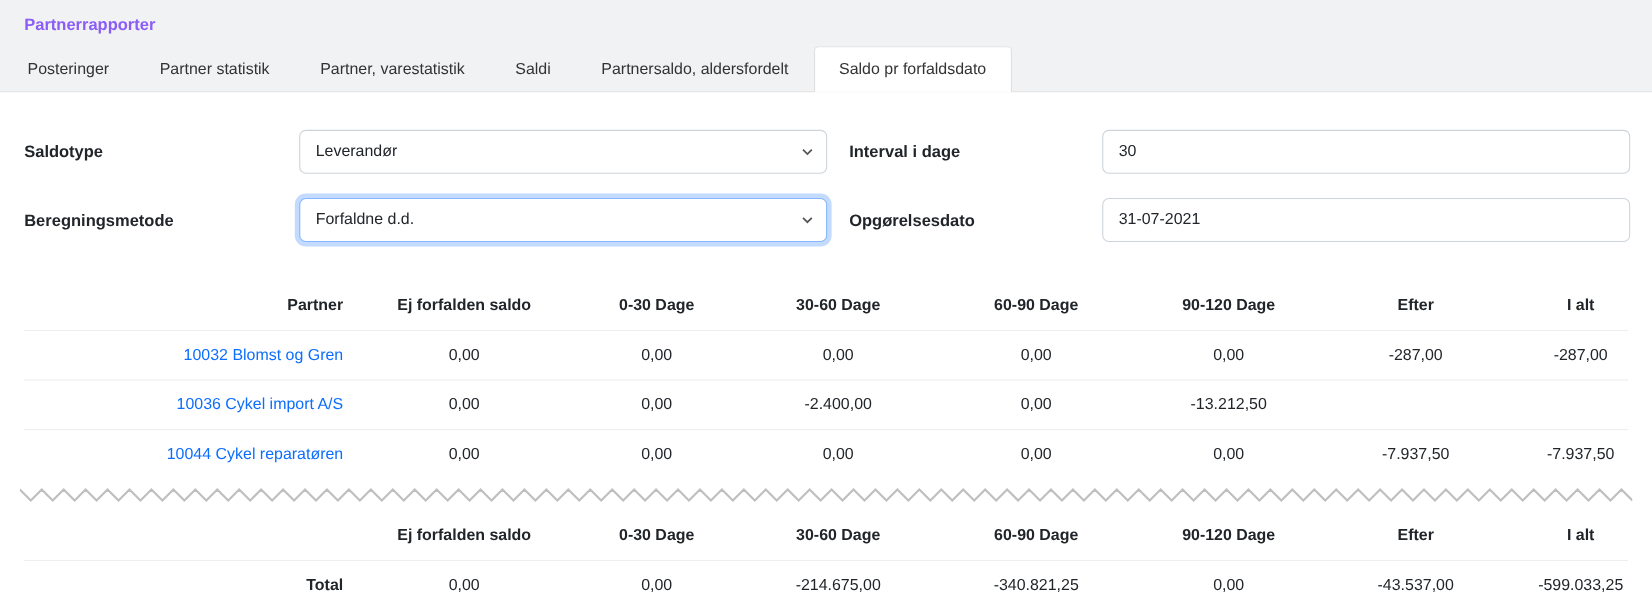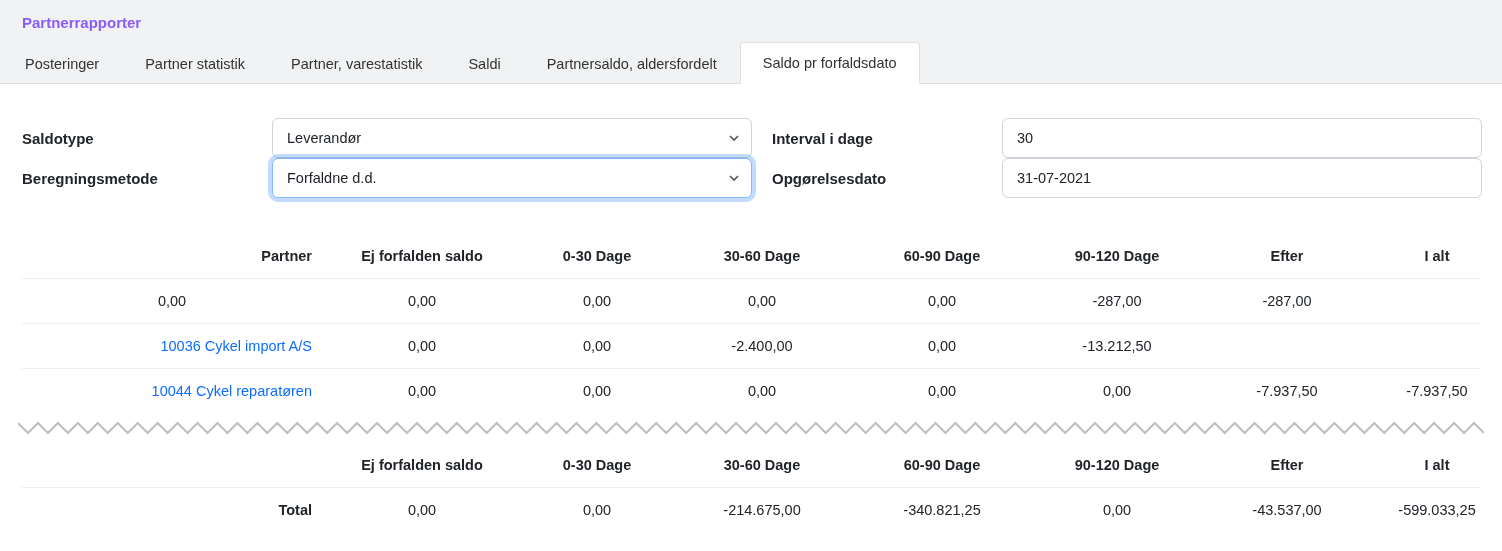--- a/index.html
+++ b/index.html
@@ -17,21 +17,20 @@
   .header-title {
     font-weight: 600;
     font-size: 15px;
     color: #8b5cf6;
   }
   .tabs {
     display: flex;
     background: #f1f2f3;
     border-bottom: 1px solid #e0e0e0;
     padding-left: 2px;
-    align-items: center;
   }
   .tab {
     padding: 12px 22px;
     font-size: 14.5px;
     color: #333;
     cursor: pointer;
     border: 1px solid transparent;
     border-bottom: none;
     position: relative;
     top: 1px;
@@ -42,20 +41,21 @@
     border-bottom: 1px solid #fff;
     border-radius: 4px 4px 0 0;
   }
   .content {
     padding: 34px 22px 20px 22px;
     background: #fff;
   }
   .form-grid {
     display: grid;
     grid-template-columns: 250px 480px 250px 480px;
+    row-gap: 22px;
     align-items: center;
     margin-bottom: 36px;
   }
   .form-label {
     font-weight: 600;
     font-size: 15px;
   }
   .select-wrap, .input-wrap {
     position: relative;
   }
@@ -185,20 +185,21 @@
       <div class="cell right">Ej forfalden saldo</div>
       <div class="cell right">0-30 Dage</div>
       <div class="cell right">30-60 Dage</div>
       <div class="cell right">60-90 Dage</div>
       <div class="cell right">90-120 Dage</div>
       <div class="cell right">Efter</div>
       <div class="cell right">I alt</div>
     </div>
 
     <div class="tbl-row">
+      <div class="cell left link">10032 Blomst og Gren</div>
       <div class="cell right">0,00</div>
       <div class="cell right">0,00</div>
       <div class="cell right">0,00</div>
       <div class="cell right">0,00</div>
       <div class="cell right">0,00</div>
       <div class="cell right">-287,00</div>
       <div class="cell right">-287,00</div>
     </div>
 
     <div class="tbl-row">

